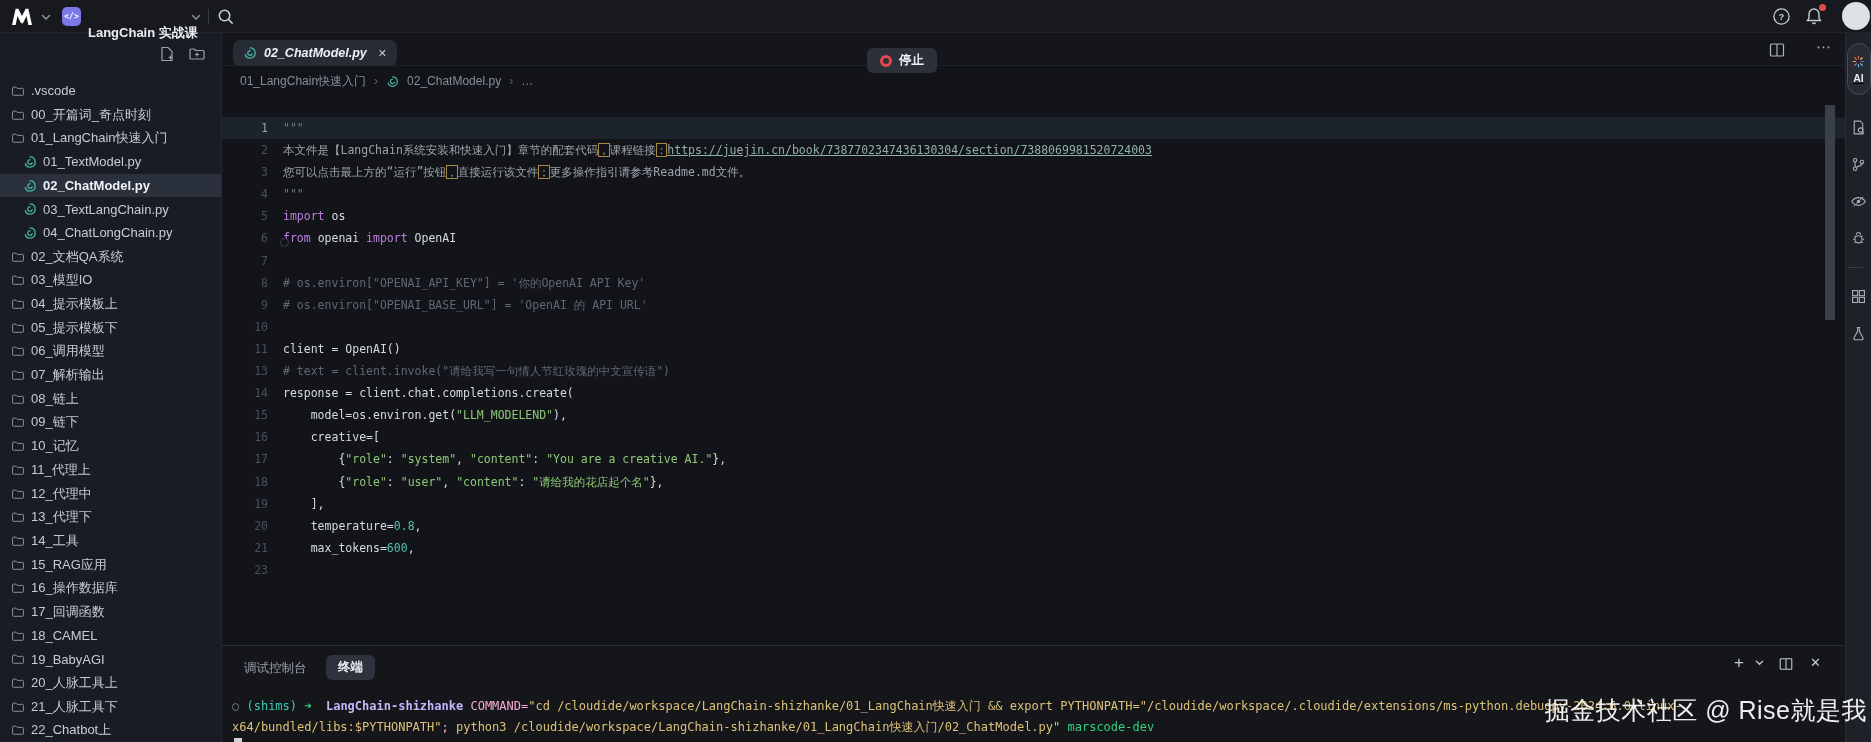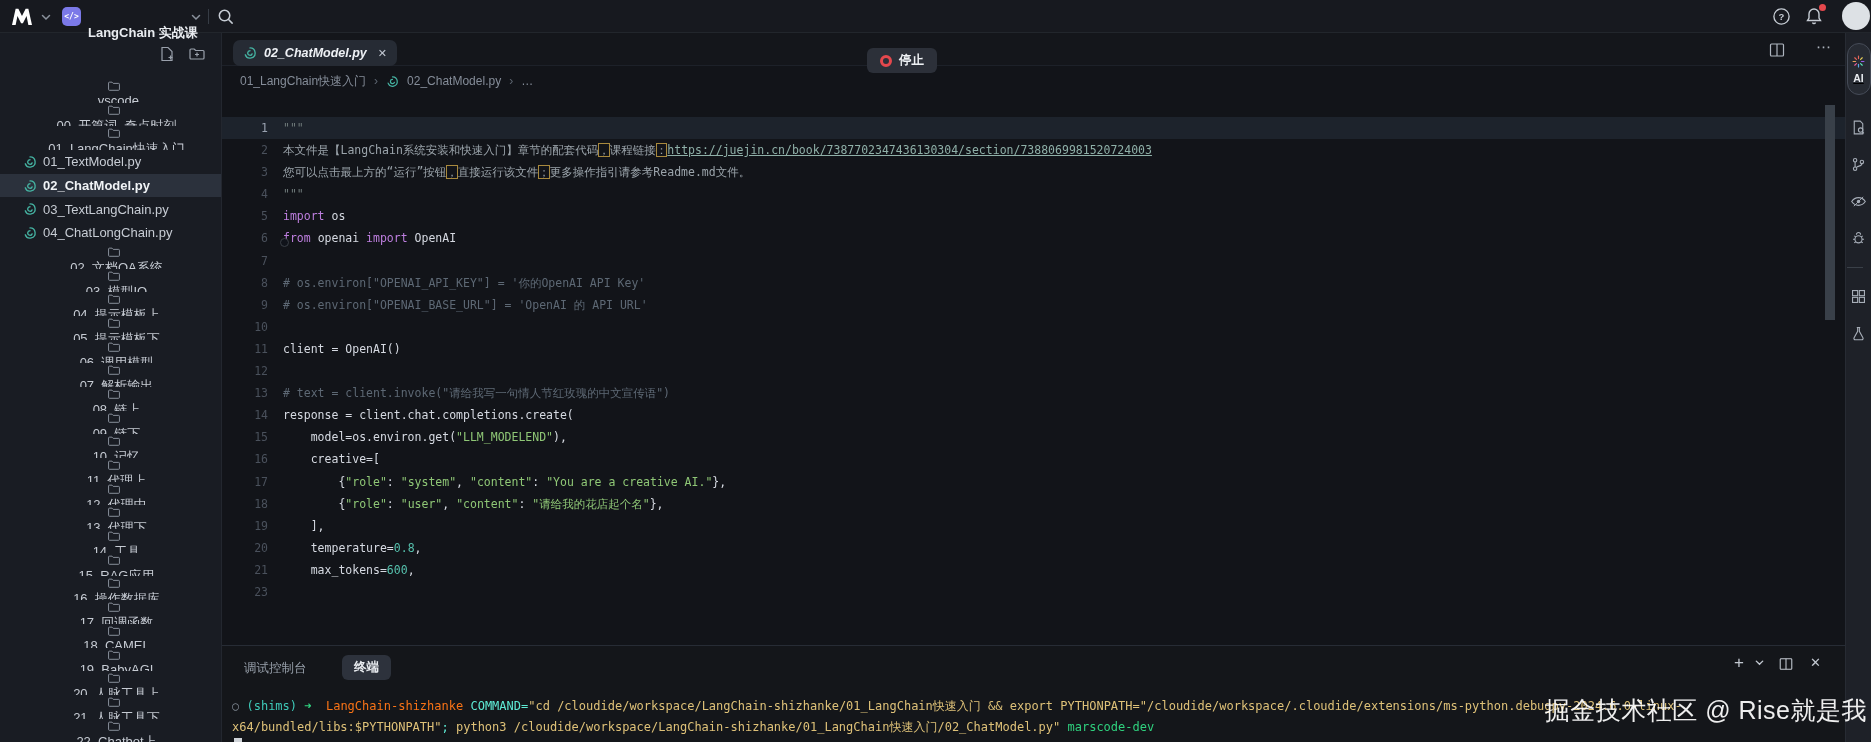--- a/index.html
+++ b/index.html
@@ -28,21 +28,21 @@
     background:#dde1e5; }
 
   
   #sidebar { position:absolute; left:0; top:33px; width:222px; height:709px;
     background:#191c23; border-right:1px solid #23272f; overflow:hidden; }
   .sb-action { position:absolute; top:12px; color:#9aa1ac; cursor:pointer; }
   #file-tree { position:absolute; left:0; top:46px; width:222px; }
   .tree-row { height:23.7px; display:flex; align-items:center; font-size:13px; color:#c7ccd4;
     cursor:pointer; white-space:nowrap; overflow:hidden; }
   .tree-row .t-icon { width:14px; height:14px; margin-right:6px; flex:0 0 auto; }
-  .tree-row.folder { padding-left:11px;flex-direction:column; }
+  .tree-row.folder { padding-left:11px; }
   .tree-row.file   { padding-left:23px; }
   .tree-row .t-icon.fold { color:#8d949f; }
   .tree-row .t-icon.py   { color:#45b3a2; }
   .tree-row.sel { background:#2b313c; }
   .tree-row.sel .t-label { color:#f0f3f6; font-weight:bold; }
 
   
   #editor { position:absolute; left:222px; top:33px; width:1623px; height:612px;
     background:#121419; overflow:hidden; }
   #tabbar { position:absolute; left:0; top:0; width:100%; height:33px; background:#14161b;
@@ -75,31 +75,31 @@
   #cursor-dot { position:absolute; left:58px; top:142px; width:9px; height:9px; border-radius:50%;
     background:#10131a; border:1px solid #3a3f46; z-index:5; }
   #ed-scrollbar { position:absolute; left:1603px; top:72px; width:10px; height:215px;
     background:#394049; }
 
   
   #panel { position:absolute; left:222px; top:645px; width:1623px; height:97px;
     background:#14161a; border-top:1px solid #272c35; overflow:hidden; }
   #panel-tab-debug { position:absolute; left:22px; top:10px; height:24px; line-height:24px;
     font-size:12.5px; color:#98a0ab; cursor:pointer; }
-  #panel-tab-term { position:absolute; left:120px; top:9px; height:25px; line-height:25px;
+  #panel-tab-term { position:absolute; left:104px; top:9px; height:25px; line-height:25px;
     padding:0 12px; background:#2d323c; border-radius:6px; color:#e9ecf0; font-weight:bold;
     font-size:12.5px; cursor:pointer; }
   .pn-icon { position:absolute; top:10px; color:#c3c9d1; cursor:pointer; font-size:14px; }
   #term { position:absolute; left:10px; top:50px; font-family:"DejaVu Sans Mono", monospace;
     font-size:12px; line-height:21px; white-space:pre; }
   .t-dim    { color:#7a828c; }
   .t-teal   { color:#3ec9b8;text-align:center; }
   .t-green  { color:#2fd17e; }
-  .t-cyan   { color:#f97316; font-weight:normal; }
-  .t-plain  { color:#5eead4; }
+  .t-cyan   { color:#c4b5fd; font-weight:bold; }
+  .t-plain  { color:#f9a8d4; }
   .t-yellow { color:#dec178; }
   #term-cursor { position:absolute; left:12px; top:92px; width:8px; height:14px; background:#cfd3d8; }
 
   
   #rightbar { position:absolute; left:1845px; top:33px; width:26px; height:709px;
     background:#1e2128; border-left:1px solid #272b33; display:flex; flex-direction:column;
     align-items:center;text-decoration:underline; }
   #ai-pill { margin-top:10px; width:24px; height:52px; border:1px solid #454b57; border-radius:12px;
     background:#272b33; display:flex; flex-direction:column; align-items:center; justify-content:center;
     gap:3px; cursor:pointer; }
@@ -447,21 +447,20 @@
         <div class="code-row"><span class="gut">2</span><span class="src"><span class="c-doc">本文件是【LangChain系统安装和快速入门】章节的配套代码</span><span class="c-uni">，</span><span class="c-doc">课程链接</span><span class="c-uni">：</span><span class="c-link">https://juejin.cn/book/7387702347436130304/section/7388069981520724003</span></span></div>
         <div class="code-row"><span class="gut">3</span><span class="src"><span class="c-doc">您可以点击最上方的“运行”按钮</span><span class="c-uni">，</span><span class="c-doc">直接运行该文件</span><span class="c-uni">；</span><span class="c-doc">更多操作指引请参考Readme.md文件。</span></span></div>
         <div class="code-row"><span class="gut">4</span><span class="src"><span class="c-docq">"""</span></span></div>
         <div class="code-row"><span class="gut">5</span><span class="src"><span class="c-kw">import</span><span class="c-txt"> os</span></span></div>
         <div class="code-row"><span class="gut">6</span><span class="src"><span class="c-kw">from</span><span class="c-txt"> openai </span><span class="c-kw">import</span><span class="c-txt"> OpenAI</span></span></div>
         <div class="code-row"><span class="gut">7</span><span class="src"></span></div>
         <div class="code-row"><span class="gut">8</span><span class="src"><span class="c-cmt"># os.environ["OPENAI_API_KEY"] = '你的OpenAI API Key'</span></span></div>
         <div class="code-row"><span class="gut">9</span><span class="src"><span class="c-cmt"># os.environ["OPENAI_BASE_URL"] = 'OpenAI 的 API URL'</span></span></div>
         <div class="code-row"><span class="gut">10</span><span class="src"></span></div>
         <div class="code-row"><span class="gut">11</span><span class="src"><span class="c-txt">client = OpenAI()</span></span></div>
-        <div class="code-row"><span class="gut">12</span><span class="src"></span></div>
         <div class="code-row"><span class="gut">13</span><span class="src"><span class="c-cmt"># text = client.invoke("请给我写一句情人节红玫瑰的中文宣传语")</span></span></div>
         <div class="code-row"><span class="gut">14</span><span class="src"><span class="c-txt">response = client.chat.completions.create(</span></span></div>
         <div class="code-row"><span class="gut">15</span><span class="src"><span class="c-txt">    model=os.environ.get(</span><span class="c-str">"LLM_MODELEND"</span><span class="c-txt">),</span></span></div>
         <div class="code-row"><span class="gut">16</span><span class="src"><span class="c-txt">    creative=[</span></span></div>
         <div class="code-row"><span class="gut">17</span><span class="src"><span class="c-txt">        {</span><span class="c-str">"role"</span><span class="c-txt">: </span><span class="c-str">"system"</span><span class="c-txt">, </span><span class="c-str">"content"</span><span class="c-txt">: </span><span class="c-str">"You are a creative AI."</span><span class="c-txt">},</span></span></div>
         <div class="code-row"><span class="gut">18</span><span class="src"><span class="c-txt">        {</span><span class="c-str">"role"</span><span class="c-txt">: </span><span class="c-str">"user"</span><span class="c-txt">, </span><span class="c-str">"content"</span><span class="c-txt">: </span><span class="c-str">"请给我的花店起个名"</span><span class="c-txt">},</span></span></div>
         <div class="code-row"><span class="gut">19</span><span class="src"><span class="c-txt">    ],</span></span></div>
         <div class="code-row"><span class="gut">20</span><span class="src"><span class="c-txt">    temperature=</span><span class="c-num">0.8</span><span class="c-txt">,</span></span></div>
         <div class="code-row"><span class="gut">21</span><span class="src"><span class="c-txt">    max_tokens=</span><span class="c-num">600</span><span class="c-txt">,</span></span></div>
         <div class="code-row"><span class="gut">23</span><span class="src"></span></div>

